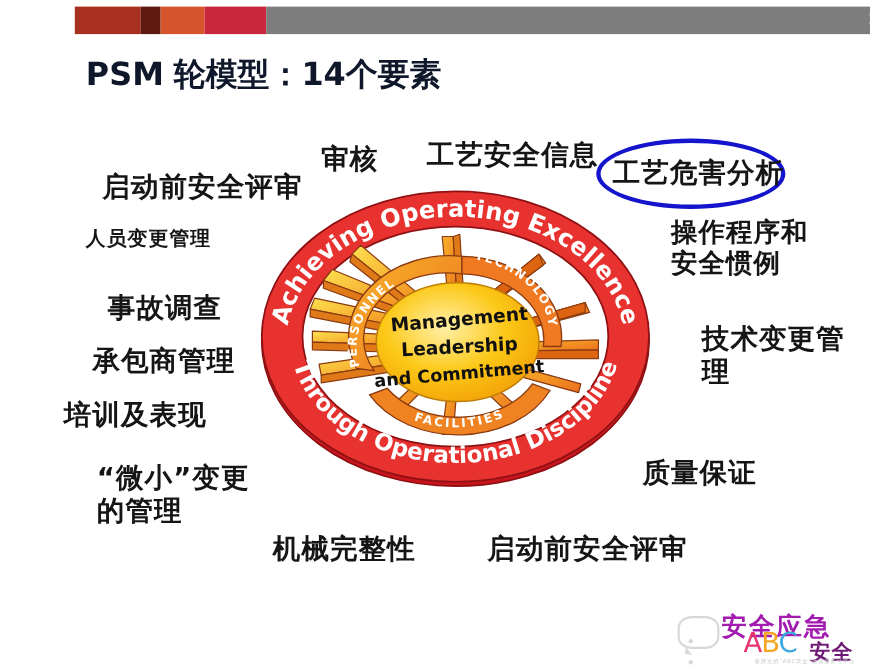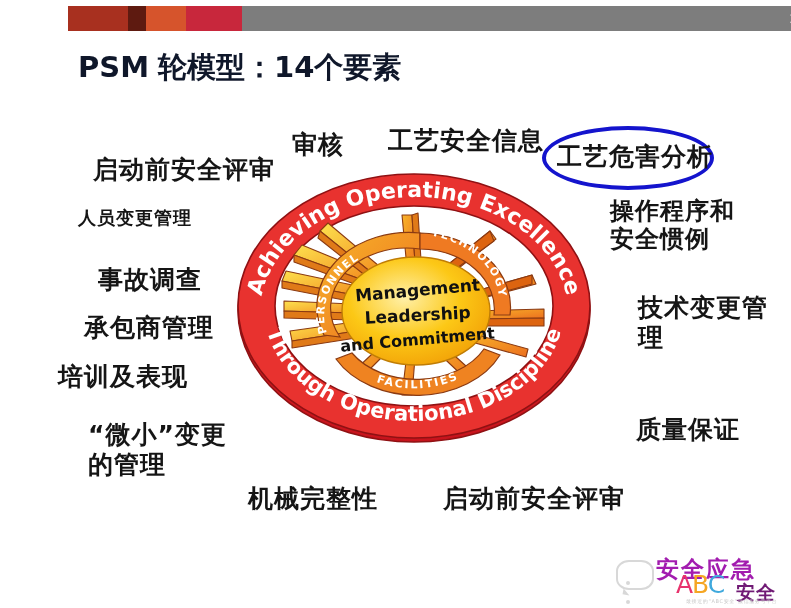--- a/index.html
+++ b/index.html
@@ -169,21 +169,21 @@
     <div class="cn-label" style="left: 78px; top: 207px; font-size: 18px;">人员变更管理</div>
     <div class="cn-label" style="left: 610px; top: 197px; font-size: 24px;">操作程序和
 安全惯例</div>
     <div class="cn-label" style="left: 98px; top: 265px; font-size: 25px;">事故调查</div>
     <div class="cn-label" style="left: 84px; top: 313px; font-size: 25px;">承包商管理</div>
     <div class="cn-label" style="left: 638px; top: 293px; font-size: 25px;">技术变更管
 理</div>
     <div class="cn-label" style="left: 58px; top: 362px; font-size: 25px;">培训及表现</div>
     <div class="cn-label" style="left: 88px; top: 420px; font-size: 25px;">“微小”变更
 的管理</div>
-    <div class="cn-label" style="left: 636px; top: 415px; font-size: 25px;">质量保证</div>
+    <div class="cn-label" style="left: 584px; top: 415px; font-size: 25px;">质量保证</div>
     <div class="cn-label" style="left: 248px; top: 484px; font-size: 25px;">机械完整性</div>
     <div class="cn-label" style="left: 443px; top: 484px; font-size: 25px;">启动前安全评审</div>
   </div>
 
 <div id="watermark">
   <div id="wm-chat">
     <div id="wm-chat-dots"><i></i><i></i></div>
   </div>
   <div id="wm-text">安全应急</div>
   <div id="wm-logo"><span class="a">A</span><span class="b">B</span><span class="c">C</span></div>

